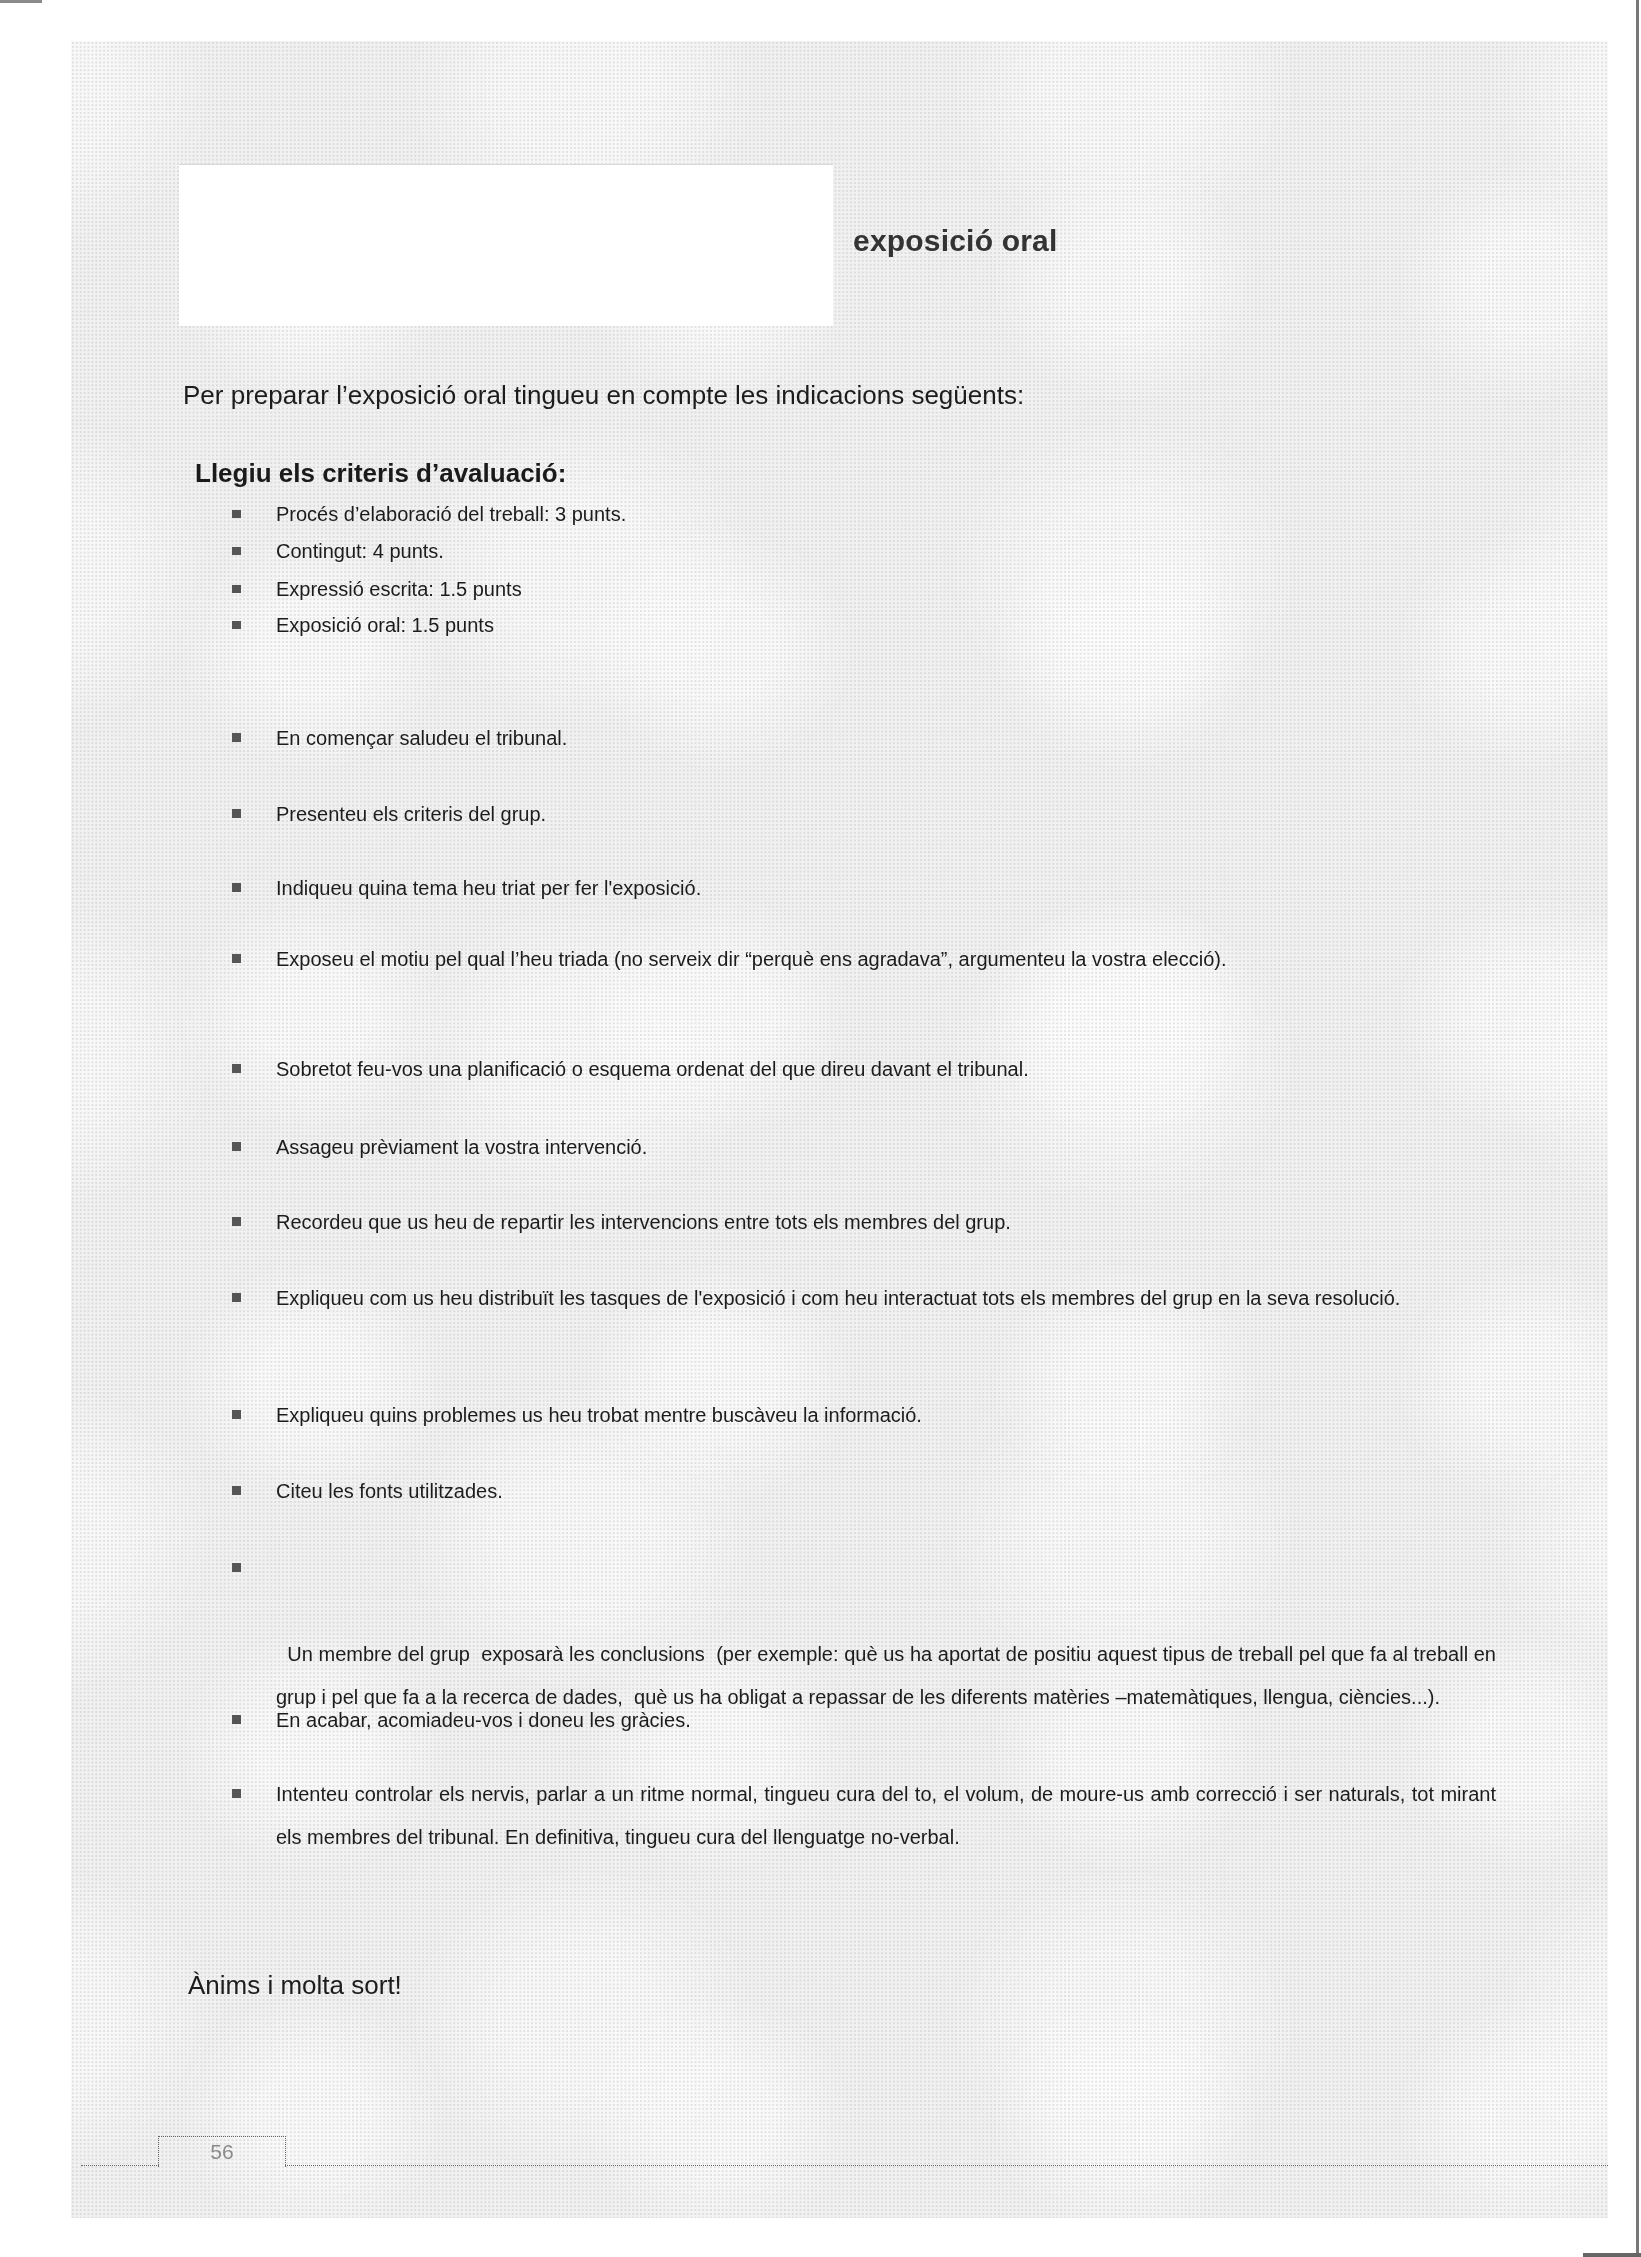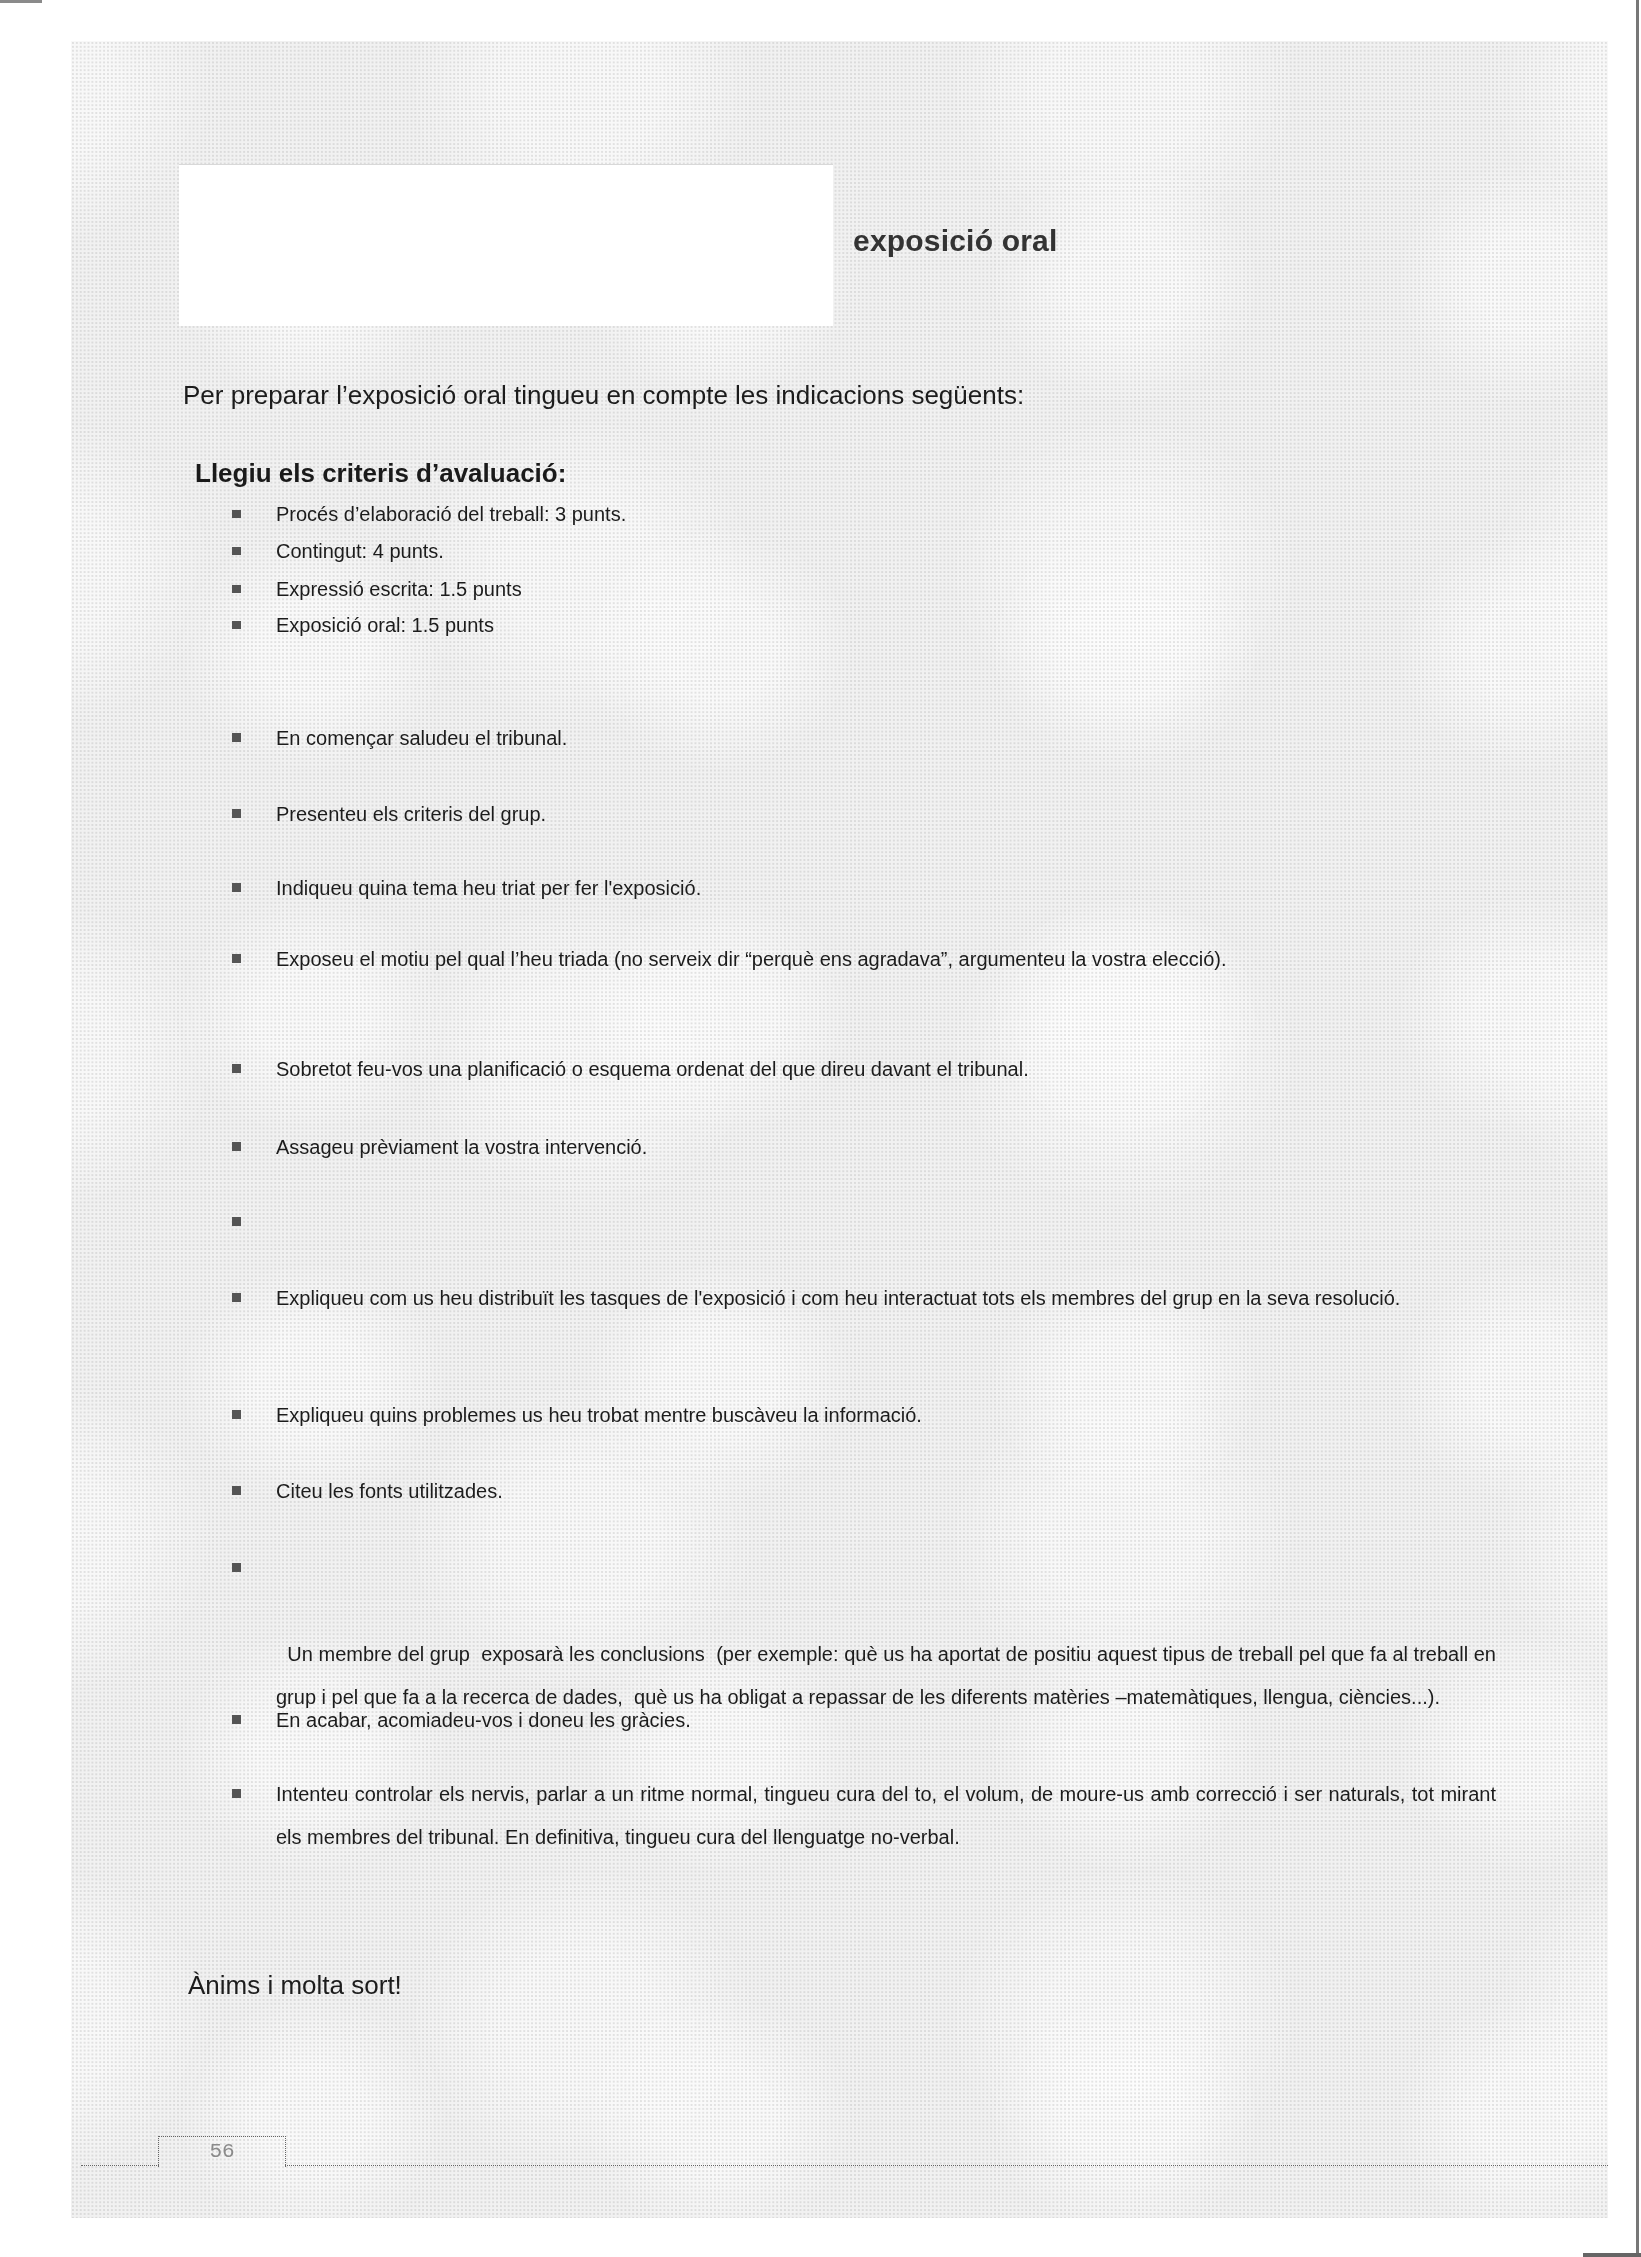--- a/index.html
+++ b/index.html
@@ -62,21 +62,21 @@
   }
   .footer-tab {
     position: absolute; left: 158px; top: 2136px; width: 126px; height: 30px;
     border-top: 1.9px dotted #666; border-left: 1.9px dotted #666; border-right: 1.9px dotted #666;
   }
   .footer-line-right {
     position: absolute; left: 285px; top: 2165px; width: 1323px; height: 0; border-top: 1.9px dotted #666;
   }
   .page-number {
     position: absolute; left: 0; top: 2.9px; width: 126px; text-align: center;
-    font-family: Liberation Mono, monospace; font-size: 21px; color: #8a8a8a;
+    font-family: Liberation Sans, sans-serif; font-size: 21px; color: #8a8a8a;
   }
 </style>
 </head>
 <body>
 
 <div class="scan-edge-tl"></div>
 <div class="scan-edge-right"></div>
 <div class="scan-edge-bottom"></div>
 
 <div class="page"></div>
@@ -123,20 +123,21 @@
 <div class="item single" style="top:1048px">
   <span class="bullet"></span>
   <span>Sobretot feu-vos una planificació o esquema ordenat del que direu davant el tribunal.</span>
 </div>
 <div class="item single" style="top:1126px">
   <span class="bullet"></span>
   <span>Assageu prèviament la vostra intervenció.</span>
 </div>
 <div class="item single" style="top:1201px">
   <span class="bullet"></span>
+  <span>Recordeu que us heu de repartir les intervencions entre tots els membres del grup.</span>
 </div>
 <div class="item" style="top:1277px">
   <span class="bullet"></span>
   <span>Expliqueu com us heu distribuït les tasques de l'exposició i com heu interactuat tots els membres del grup en la seva resolució.</span>
 </div>
 <div class="item single" style="top:1394px">
   <span class="bullet"></span>
   <span>Expliqueu quins problemes us heu trobat mentre buscàveu la informació.</span>
 </div>
 <div class="item single" style="top:1470px">

